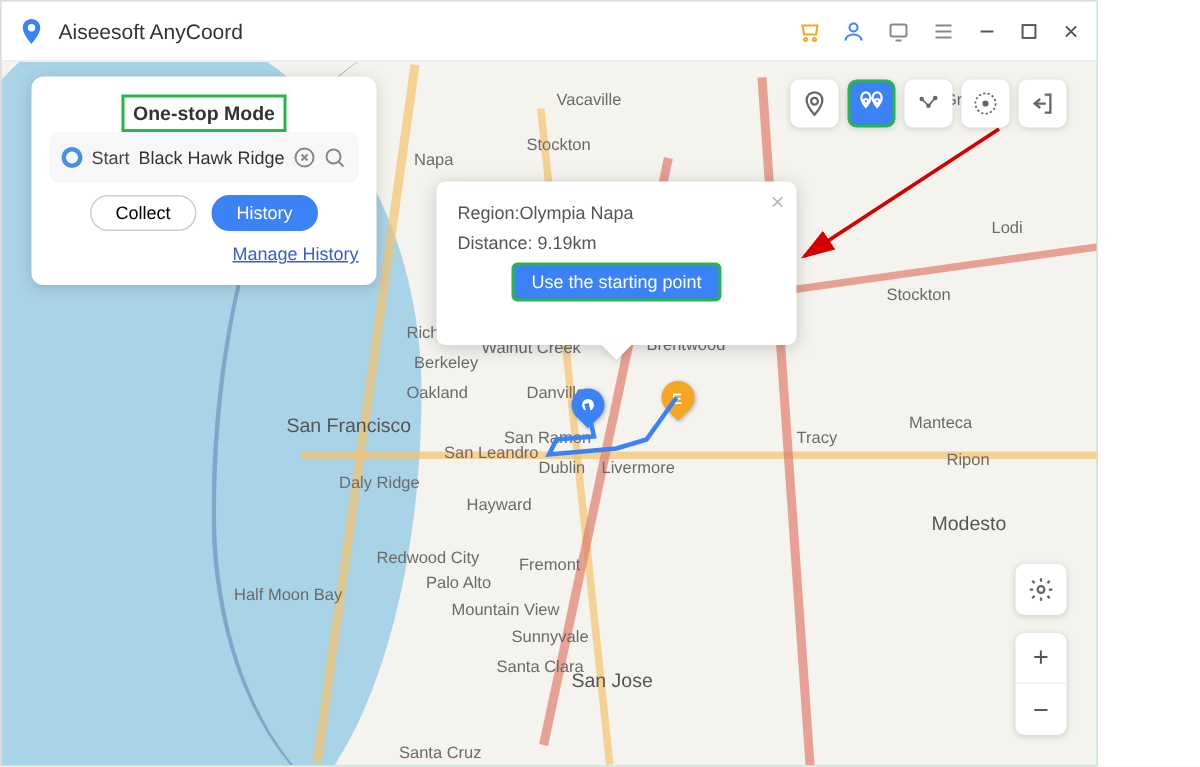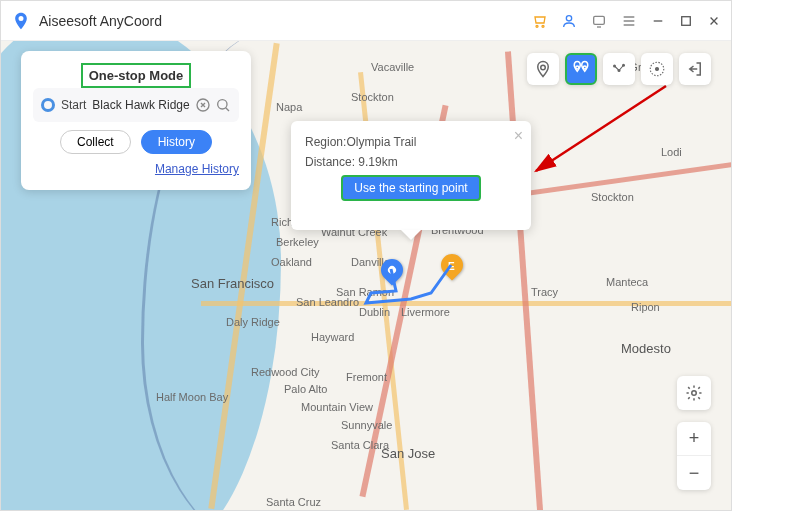--- a/index.html
+++ b/index.html
@@ -204,21 +204,21 @@
       <div class="btn-row">
         <button class="pill-btn">Collect</button>
         <button class="pill-btn primary">History</button>
       </div>
       <div class="manage-history">Manage History</div>
     </div>
 
     <div class="popup">
       <span class="close">×</span>
       <div class="popup-line">
-        <span>Region:</span><span>Olympia Trail</span>
+        <span>Region:</span><span>Olympia Napa</span>
       </div>
       <div class="popup-line">
         <span>Distance: </span><span>9.19km</span>
       </div>
       <button class="popup-btn first">Use the starting point</button>
       <div class="popup-tail"></div>
     </div>
 
     <svg class="arrow-svg" width="800" height="471">
       <defs>

